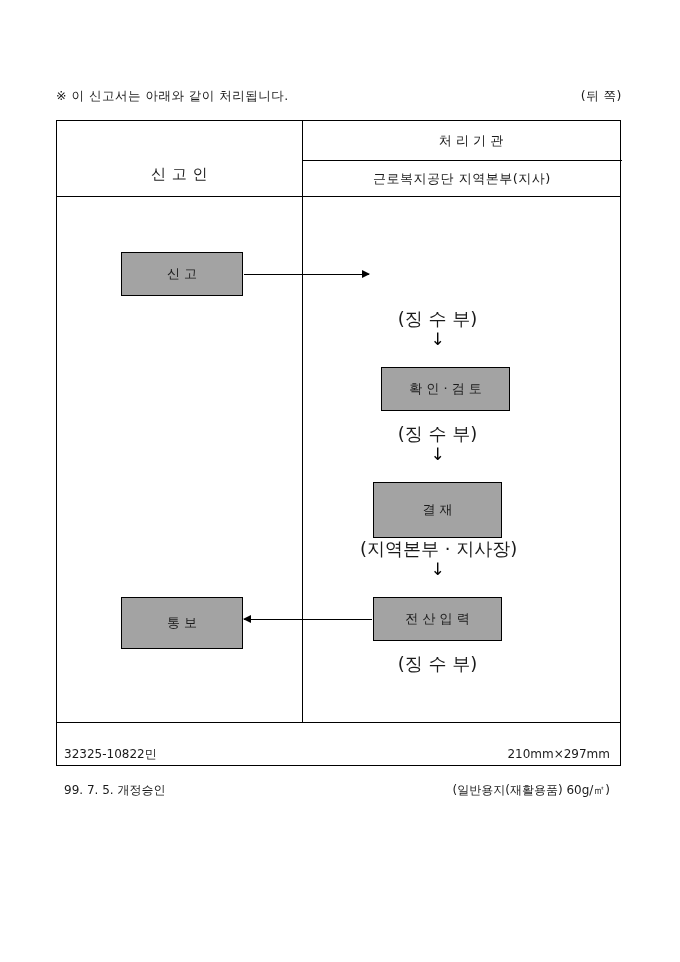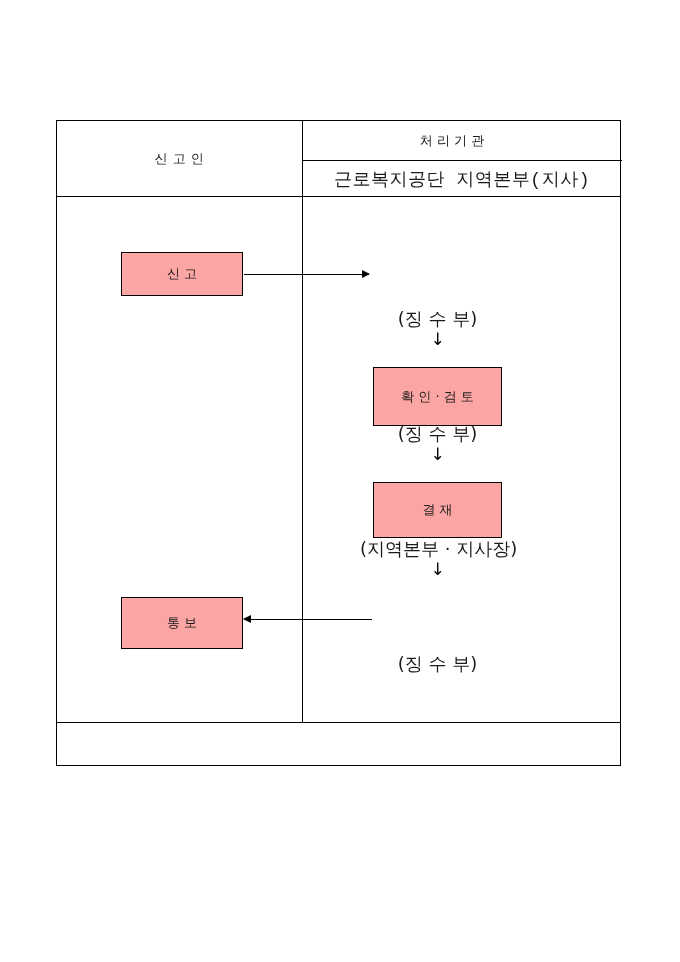--- a/index.html
+++ b/index.html
@@ -77,53 +77,52 @@
     position: absolute;
     left: 0;
     top: 601px;
     width: 563px;
     height: 1px;
     background: #000;
   }
 
   .hdr-left {
     position: absolute;
-    left: 0; top: 0;
+    left: 0; top: 16px;
     width: 245px; height: 75px;
+    display: flex; align-items: center; justify-content: center;
+    font-size: 15px;
+    letter-spacing: 0.5px;
+  }
+  .hdr-right-top {
+    position: absolute;
+    left: 255px; top: 0;
+    width: 318px; height: 39px;
+    display: flex; align-items: center; justify-content: center;
+    font-size: 13px;
+  }
+  .hdr-right-bot {
+    position: absolute;
+    left: 246px; top: 40px;
+    width: 318px; height: 35px;
     display: flex; align-items: center; justify-content: center;
     font-size: 13px;
     letter-spacing: 0.5px;
-  }
-  .hdr-right-top {
-    position: absolute;
-    left: 236px; top: 0;
-    width: 318px; height: 39px;
-    display: flex; align-items: center; justify-content: center;
-    font-size: 13px;
-  }
-  .hdr-right-bot {
-    position: absolute;
-    left: 246px; top: 40px;
-    width: 318px; height: 35px;
-    display: flex; align-items: center; justify-content: center;
-    font-size: 18px;
-    letter-spacing: 0.5px;
-    font-family: Liberation Mono, monospace;
   }
 
   
   .fbox {
     position: absolute;
     border: 1px solid #000;
     box-sizing: border-box;
     display: flex;
     align-items: center;
     justify-content: center;
     font-size: 13px;
-    background: #fca5a5;
+    background: #a3a3a3;
   }
   .caption {
     position: absolute;
     font-size: 18px;
     text-align: center;
     white-space: nowrap;
   }
   .arrow-down {
     position: absolute;
     font-size: 17px;
@@ -184,50 +183,63 @@
     line-height: 18px;
     text-align: right;
     white-space: pre-line;
   }
 </style>
 </head>
 <body>
 
 <div class="page">
 
+  <div class="note-row">
+    <div class="note-left">※ 이 신고서는 아래와 같이 처리됩니다.</div>
+    <div class="note-right">(뒤 쪽)</div>
+  </div>
 
   <div class="outer">
 
     <div class="vdivide"></div>
     <div class="hline-right-1"></div>
     <div class="hline-full"></div>
     <div class="hline-footer"></div>
 
     <div class="hdr-left">신          고          인</div>
     <div class="hdr-right-top">처        리        기        관</div>
     <div class="hdr-right-bot">근로복지공단 지역본부(지사)</div>
 
     <div class="fbox" style="left:64px; top:131px; width:122px; height:44px;">신            고</div>
 
     <div class="harrow" style="left:187px; top:153px; width:125px;"></div>
 
     <div class="caption" style="left:316px; top:186px; width:129px;">(징     수     부)</div>
     <div class="arrow-down" style="left:316px; top:210px; width:129px;">↓</div>
 
-    <div class="fbox" style="left:316px; top:246px; width:129px; height:59px;">확  인 · 검   토</div>
+    <div class="fbox" style="left:324px; top:246px; width:129px; height:44px;">확  인 · 검   토</div>
     <div class="caption" style="left:316px; top:301px; width:129px;">(징     수     부)</div>
     <div class="arrow-down" style="left:316px; top:325px; width:129px;">↓</div>
 
     <div class="fbox" style="left:316px; top:361px; width:129px; height:56px;">결            재</div>
     <div class="caption" style="left:303px; top:416px; width:155px;">(지역본부 · 지사장)</div>
     <div class="arrow-down" style="left:316px; top:440px; width:129px;">↓</div>
 
+    <div class="fbox" style="left:316px; top:476px; width:129px; height:44px;">전   산  입   력</div>
     <div class="caption" style="left:316px; top:531px; width:129px;">(징     수     부)</div>
 
     <div class="harrow-left" style="left:187px; top:498px; width:128px;"></div>
 
     <div class="fbox" style="left:64px; top:476px; width:122px; height:52px;">통           보</div>
 
     <div class="footer">
+      <div class="fl">
+        <span>32325-10822민</span><br>
+        <span>99. 7. 5. 개정승인</span>
+      </div>
+      <div class="fr">
+        <span>210mm×297mm</span><br>
+        <span>(일반용지(재활용품) 60g/</span><span>㎡</span><span>)</span>
+      </div>
     </div>
 
   </div>
 </div>
 
 </body></html>

